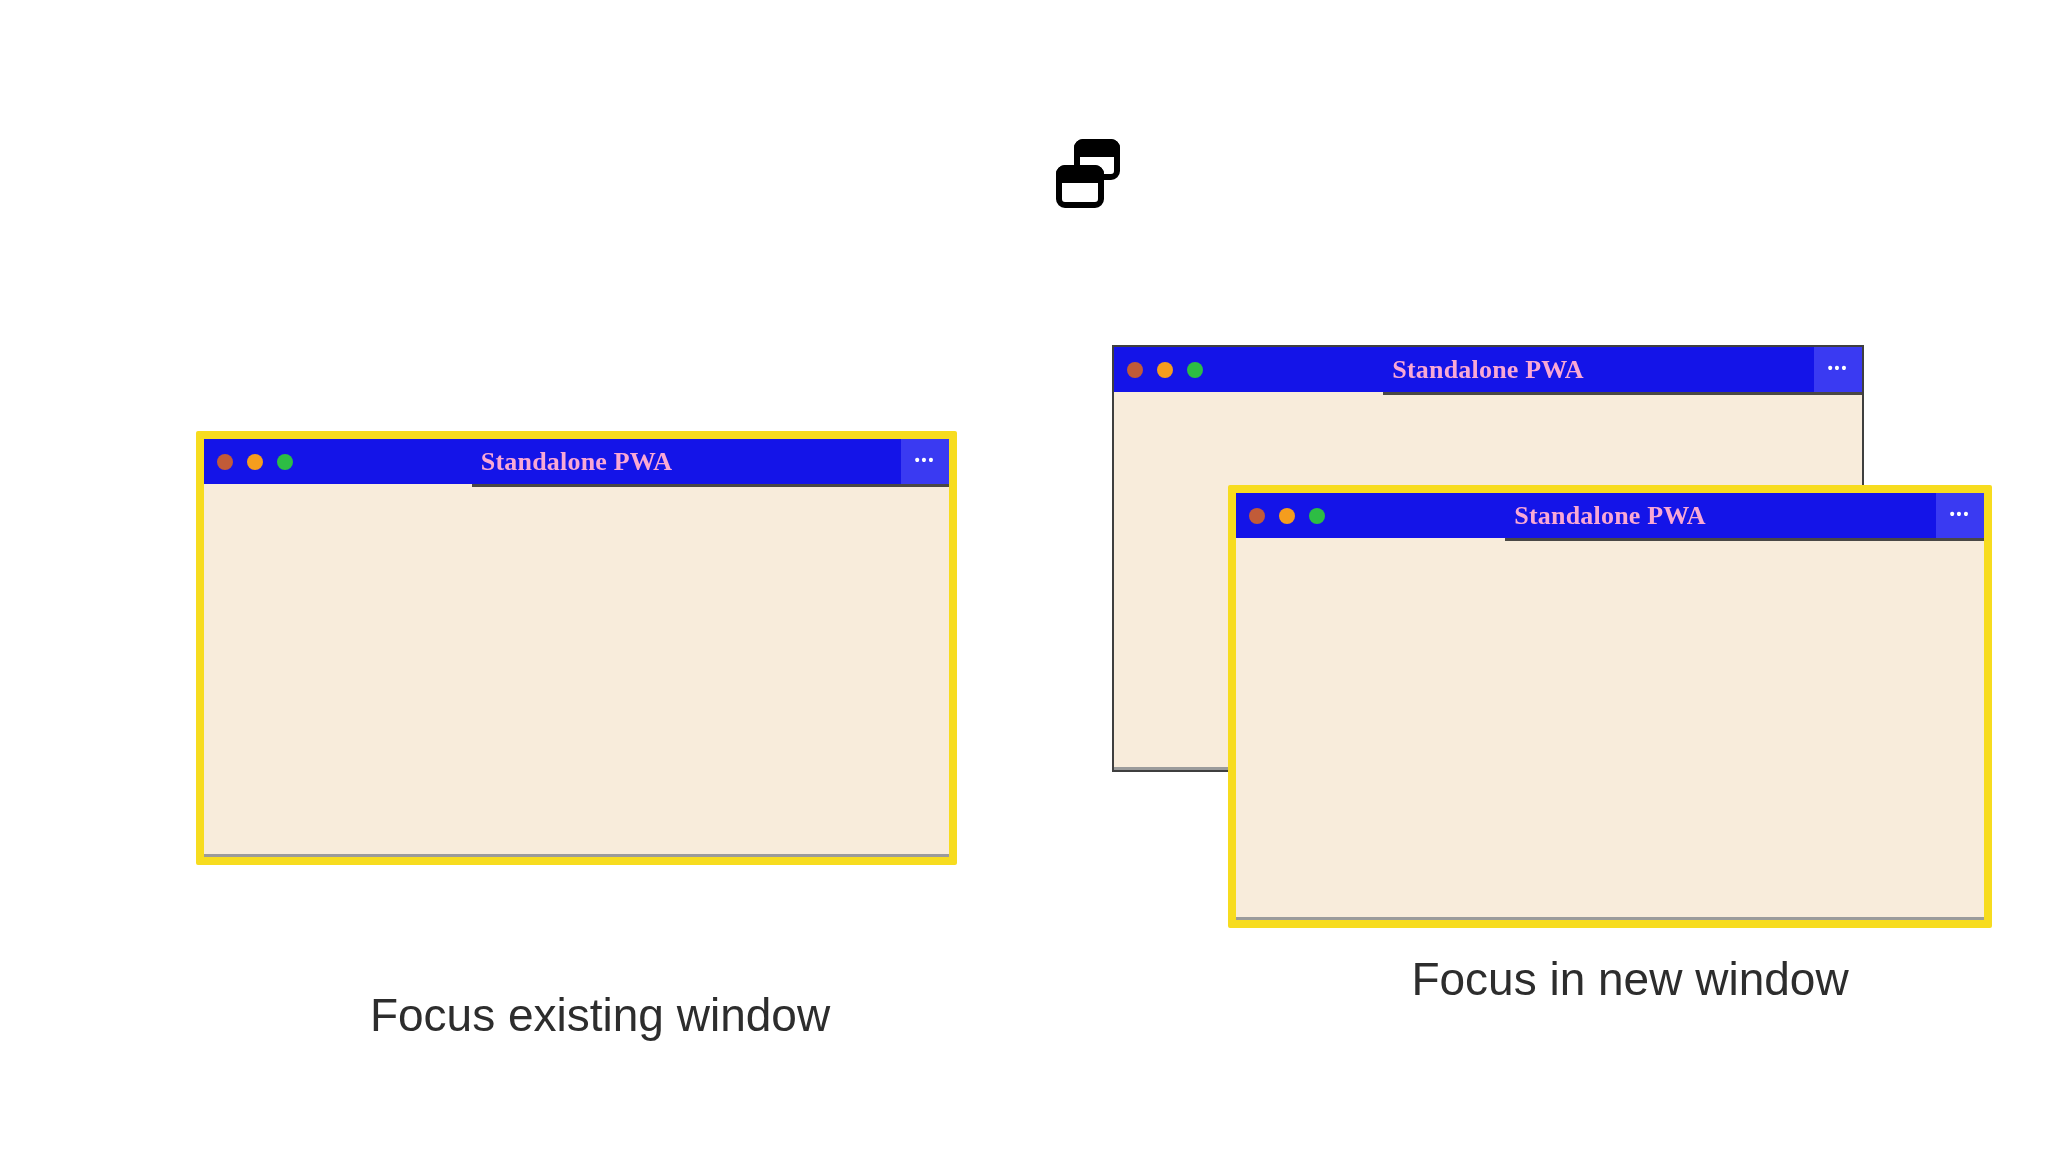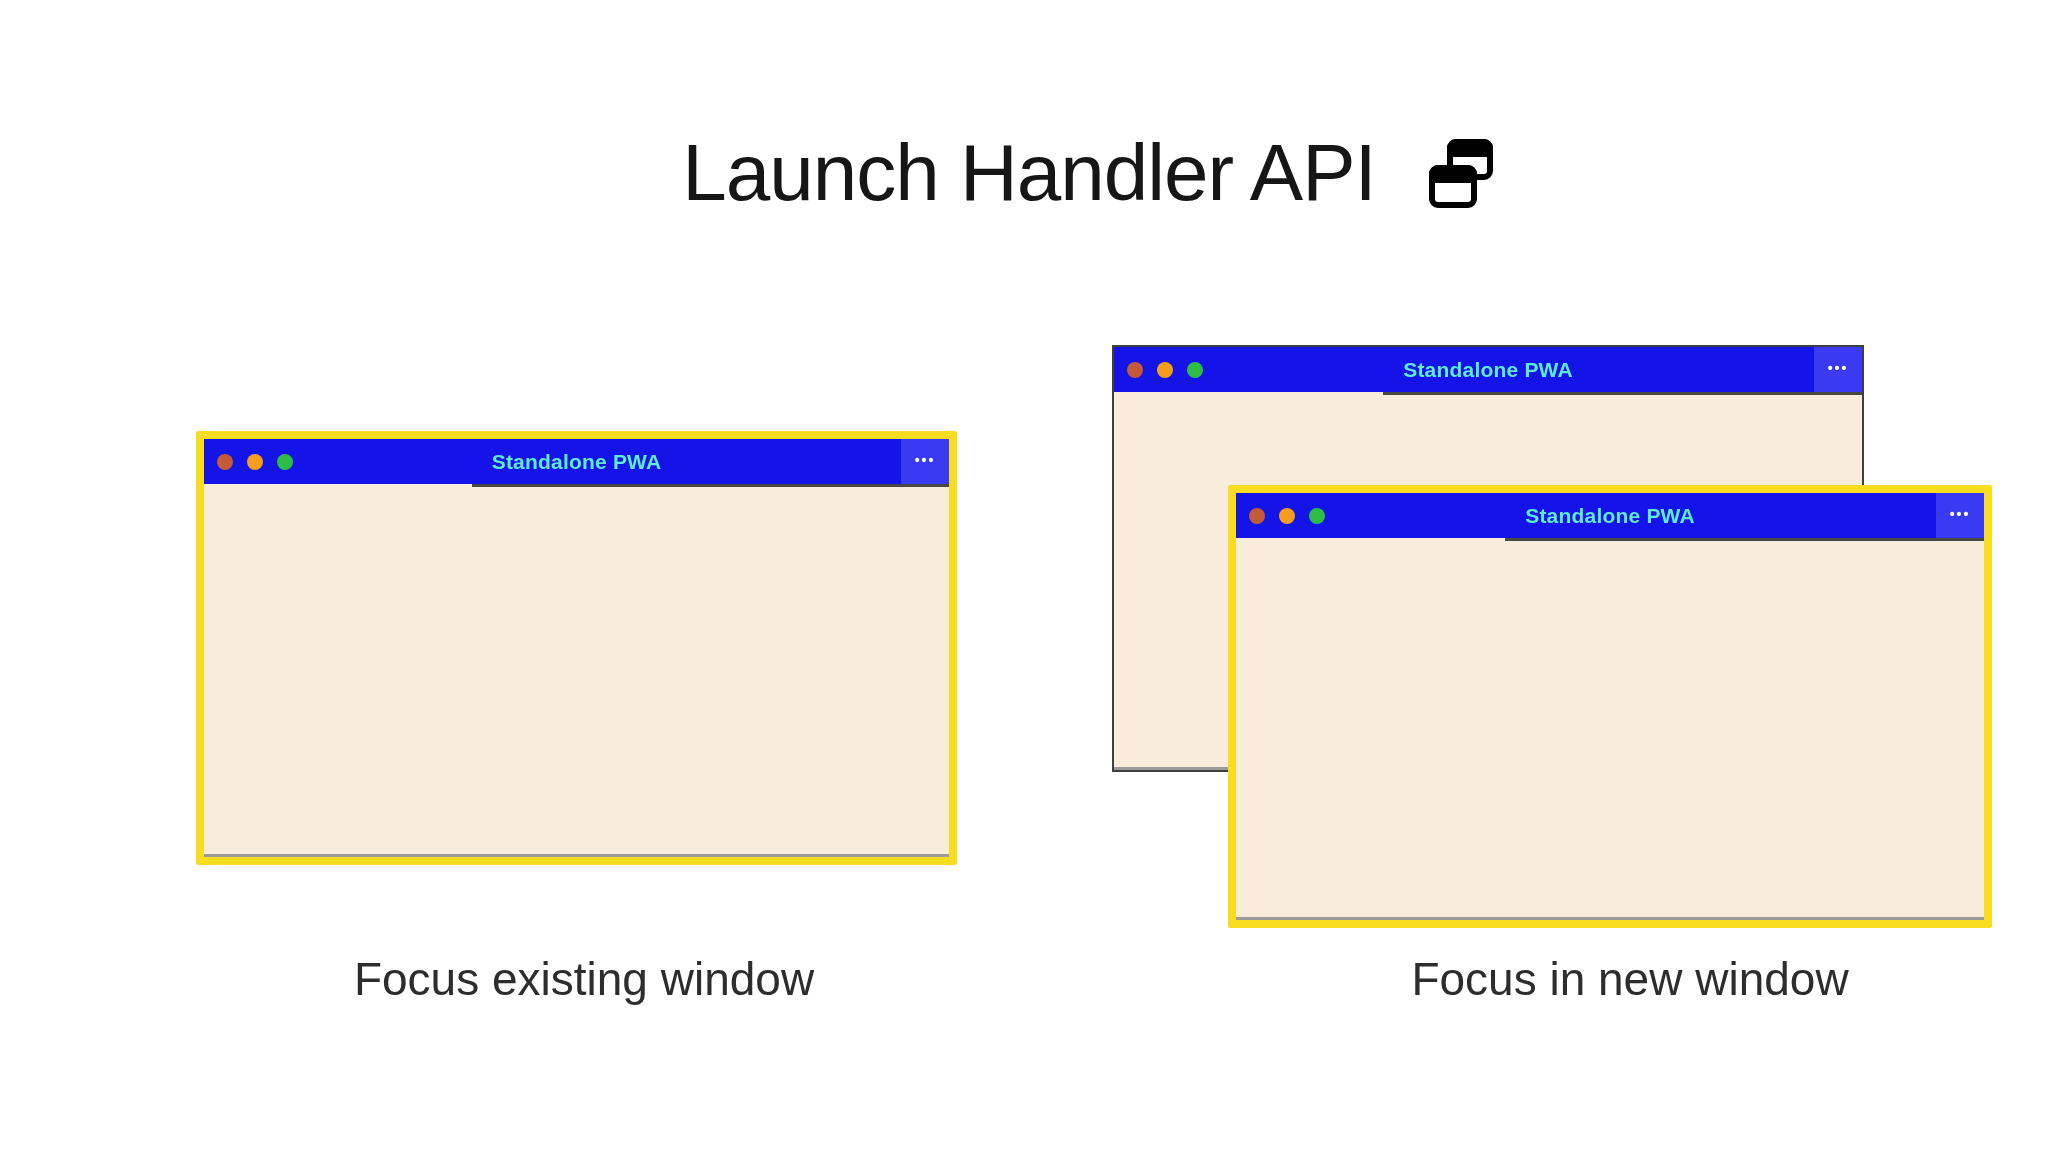--- a/index.html
+++ b/index.html
@@ -60,22 +60,23 @@
   }
   .traffic{
     position:absolute;left:13px;top:0;bottom:0;
     display:flex;align-items:center;gap:14px;
   }
   .dot{width:16px;height:16px;border-radius:50%;display:block;}
   .dot.red{background:var(--dot-red);}
   .dot.orange{background:var(--dot-orange);}
   .dot.green{background:var(--dot-green);}
   .win-title{
-    color:#5eead4;font-size:21px;font-weight:600;letter-spacing:.2px;
+    color:#f9a8d4;font-size:26px;font-weight:600;letter-spacing:.2px;
     white-space:nowrap;
+    font-family:Liberation Serif, serif;
   }
   .menu-btn{
     position:absolute;right:0;top:0;bottom:0;width:48px;
     background:var(--menu-blue);
     display:flex;align-items:center;justify-content:center;
   }
   .menu-dots{
     color:#fff;font-size:14px;font-weight:700;letter-spacing:2px;
     line-height:1;transform:translateY(-2px);
   }
@@ -88,31 +89,30 @@
   .win-left   {left:196px; top:431px; width:761px; height:434px; z-index:2;}
   .win-rback  {left:1112px;top:345px; width:752px; height:427px; z-index:1;}
   .win-rfront {left:1228px;top:485px; width:764px; height:443px; z-index:3;}
 
   
   .caption{
     position:absolute;top:952px;transform:translateX(-50%);
     font-size:46px;font-weight:400;color:var(--caption-text);
     white-space:nowrap;
   }
-  .caption-left{left:584px;}
+  .caption-left{left:600px;margin-top:36px;}
   .caption-right{left:1630px;}
 </style>
 </head>
 <body>
 
 <div class="canvas">
 
   <div class="header">
     <div class="header-inner">
-      <h1 class="page-title">Launch Handler API</h1>
       <svg class="hdr-icon" viewBox="0 0 66 82" aria-hidden="true">
 
         <rect x="22" y="10" width="40" height="35" rx="6" fill="#fff" stroke="#000" stroke-width="6"></rect>
         <path d="M22,22 v-6 a6,6 0 0 1 6,-6 h28 a6,6 0 0 1 6,6 v6 z" fill="#000" stroke="#000" stroke-width="6" stroke-linejoin="round"></path>
 
         <rect x="4" y="36" width="42" height="37" rx="6" fill="#fff" stroke="#000" stroke-width="6"></rect>
         <path d="M4,48 v-6 a6,6 0 0 1 6,-6 h30 a6,6 0 0 1 6,6 v6 z" fill="#000" stroke="#000" stroke-width="6" stroke-linejoin="round"></path>
       </svg>
     </div>
   </div>

